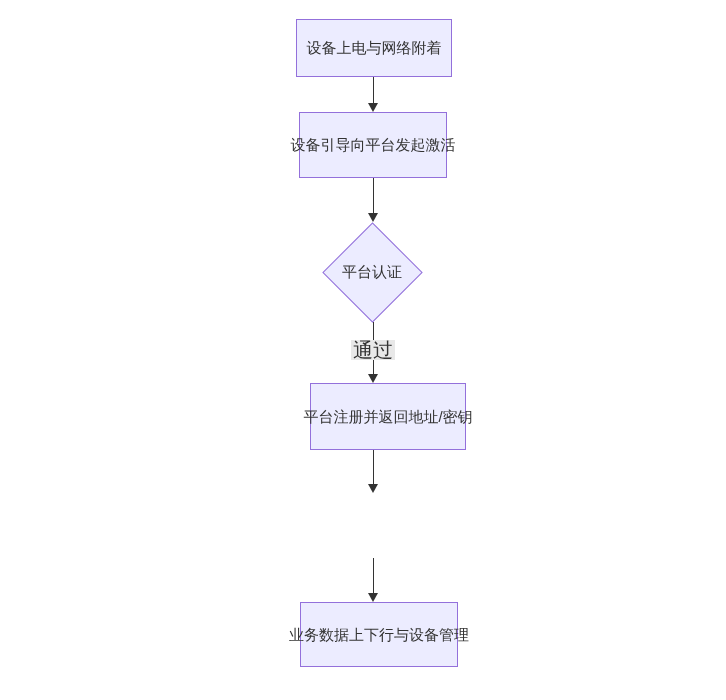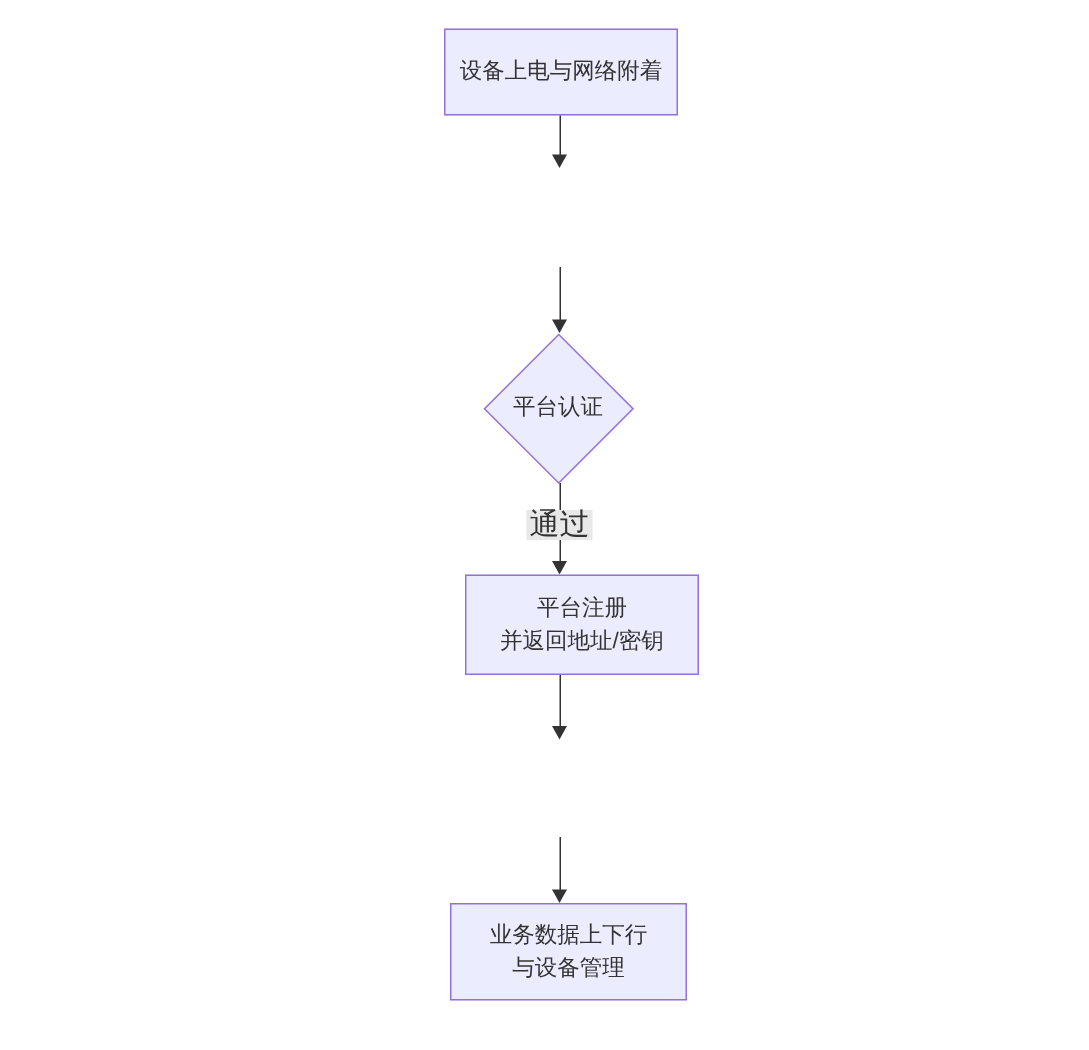--- a/index.html
+++ b/index.html
@@ -18,21 +18,21 @@
     font-family:"Liberation Sans","DejaVu Sans",sans-serif;
     color:var(--text-color);
   }
   .canvas{position:relative;width:726px;height:700px;overflow:hidden;}
 
   
   .node{
     position:absolute;
     background:var(--node-fill);
     border:1px solid var(--node-border);
-    display:flex;flex-direction:column;
+    display:flex;
     align-items:center;justify-content:center;
     text-align:center;
     font-size:15px;line-height:22px;
     color:var(--text-color);
   }
   .node .nl{display:block;white-space:nowrap;}
 
   
   .diamond{
     position:absolute;
@@ -107,20 +107,24 @@
 
   <div class="node" id="n1">
     <span class="nl">设备上电与网络附着</span>
   </div>
 
   <div class="edge" id="e1">
     <div class="line"></div>
     <div class="arrowhead"></div>
   </div>
 
+  <div class="node" id="n2">
+    <span class="nl">设备引导</span>
+    <span class="nl">向平台发起激活</span>
+  </div>
 
   <div class="edge" id="e2">
     <div class="line"></div>
     <div class="arrowhead"></div>
   </div>
 
   <div class="diamond" id="n3">
     <div class="shape"></div>
     <div class="dlabel">平台认证</div>
   </div>

